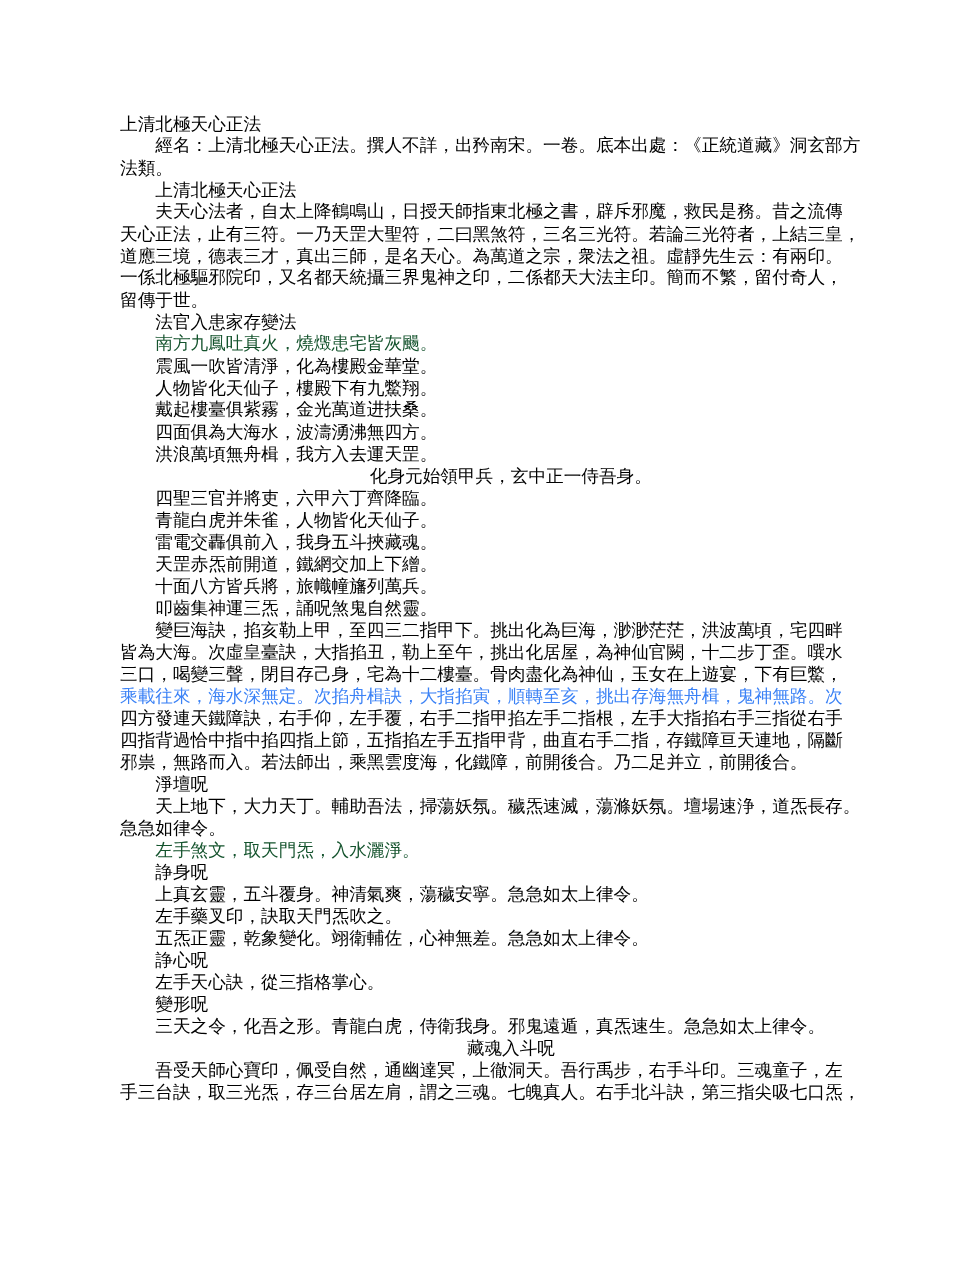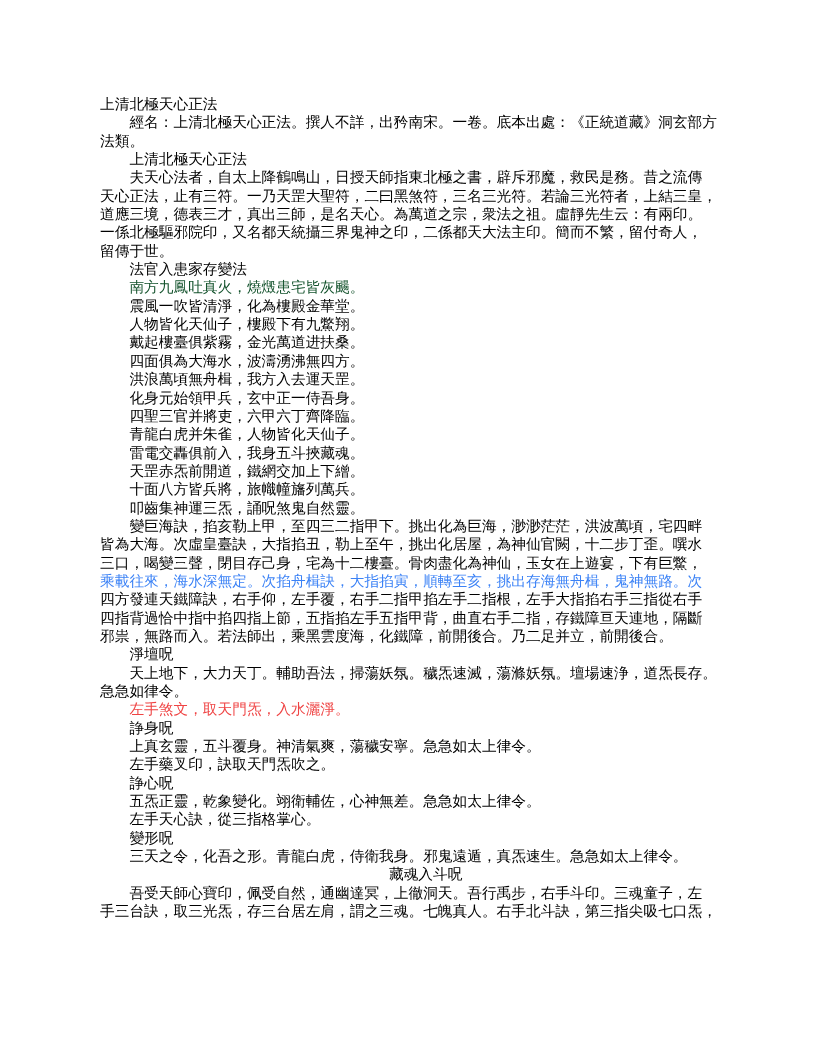--- a/index.html
+++ b/index.html
@@ -44,43 +44,43 @@
       <div class="text-line" style="text-indent: 0em; color: rgb(0, 0, 0);">道應三境，德表三才，真出三師，是名天心。為萬道之宗，衆法之祖。虛靜先生云：有兩印。</div>
       <div class="text-line" style="text-indent: 0em; color: rgb(0, 0, 0);">一係北極驅邪院印，又名都天統攝三界鬼神之印，二係都天大法主印。簡而不繁，留付奇人，</div>
       <div class="text-line" style="text-indent: 0em; color: rgb(0, 0, 0);">留傳于世。</div>
       <div class="text-line" style="text-indent: 2em; color: rgb(0, 0, 0);">法官入患家存變法</div>
       <div class="text-line" style="text-indent: 2em; color: #14532d;">南方九鳳吐真火，燒燬患宅皆灰颺。</div>
       <div class="text-line" style="text-indent: 2em; color: rgb(0, 0, 0);">震風一吹皆清淨，化為樓殿金華堂。</div>
       <div class="text-line" style="text-indent: 2em; color: rgb(0, 0, 0);">人物皆化天仙子，樓殿下有九鱉翔。</div>
       <div class="text-line" style="text-indent: 2em; color: rgb(0, 0, 0);">戴起樓臺俱紫霧，金光萬道进扶桑。</div>
       <div class="text-line" style="text-indent: 2em; color: rgb(0, 0, 0);">四面俱為大海水，波濤湧沸無四方。</div>
       <div class="text-line" style="text-indent: 2em; color: rgb(0, 0, 0);">洪浪萬頃無舟楫，我方入去運天罡。</div>
-      <div class="text-line" style="text-indent: 2em; color: rgb(0, 0, 0);">化身元始領甲兵，玄中正一侍吾身。</div>
+      <div class="text-line" style="text-indent: 2em; color: rgb(0, 0, 0); text-align: center;">化身元始領甲兵，玄中正一侍吾身。</div>
       <div class="text-line" style="text-indent: 2em; color: rgb(0, 0, 0);">四聖三官并將吏，六甲六丁齊降臨。</div>
       <div class="text-line" style="text-indent: 2em; color: rgb(0, 0, 0);">青龍白虎并朱雀，人物皆化天仙子。</div>
       <div class="text-line" style="text-indent: 2em; color: rgb(0, 0, 0);">雷電交轟俱前入，我身五斗挾藏魂。</div>
       <div class="text-line" style="text-indent: 2em; color: rgb(0, 0, 0);">天罡赤炁前開道，鐵網交加上下繒。</div>
       <div class="text-line" style="text-indent: 2em; color: rgb(0, 0, 0);">十面八方皆兵將，旅幟幢旛列萬兵。</div>
       <div class="text-line" style="text-indent: 2em; color: rgb(0, 0, 0);">叩齒集神運三炁，誦呪煞鬼自然靈。</div>
       <div class="text-line" style="text-indent: 2em; color: rgb(0, 0, 0);">變巨海訣，掐亥勒上甲，至四三二指甲下。挑出化為巨海，渺渺茫茫，洪波萬頃，宅四畔</div>
       <div class="text-line" style="text-indent: 0em; color: rgb(0, 0, 0);">皆為大海。次虛皇臺訣，大指掐丑，勒上至午，挑出化居屋，為神仙官闕，十二步丁歪。噀水</div>
       <div class="text-line" style="text-indent: 0em; color: rgb(0, 0, 0);">三口，喝變三聲，閉目存己身，宅為十二樓臺。骨肉盡化為神仙，玉女在上遊宴，下有巨鱉，</div>
       <div class="text-line" style="text-indent: 0em; color: #3b82f6;">乘載往來，海水深無定。次掐舟楫訣，大指掐寅，順轉至亥，挑出存海無舟楫，鬼神無路。次</div>
       <div class="text-line" style="text-indent: 0em; color: rgb(0, 0, 0);">四方發連天鐵障訣，右手仰，左手覆，右手二指甲掐左手二指根，左手大指掐右手三指從右手</div>
       <div class="text-line" style="text-indent: 0em; color: rgb(0, 0, 0);">四指背過恰中指中掐四指上節，五指掐左手五指甲背，曲直右手二指，存鐵障亘天連地，隔斷</div>
       <div class="text-line" style="text-indent: 0em; color: rgb(0, 0, 0);">邪祟，無路而入。若法師出，乘黑雲度海，化鐵障，前開後合。乃二足并立，前開後合。</div>
       <div class="text-line" style="text-indent: 2em; color: rgb(0, 0, 0);">淨壇呪</div>
       <div class="text-line" style="text-indent: 2em; color: rgb(0, 0, 0);">天上地下，大力天丁。輔助吾法，掃蕩妖氛。穢炁速滅，蕩滌妖氛。壇場速浄，道炁長存。</div>
       <div class="text-line" style="text-indent: 0em; color: rgb(0, 0, 0);">急急如律令。</div>
-      <div class="text-line" style="text-indent: 2em; color: #ef4444;">左手煞文，取天門炁，入水灑淨。</div>
+      <div class="text-line" style="text-indent: 2em; color: #14532d;">左手煞文，取天門炁，入水灑淨。</div>
       <div class="text-line" style="text-indent: 2em; color: rgb(0, 0, 0);">諍身呪</div>
       <div class="text-line" style="text-indent: 2em; color: rgb(0, 0, 0);">上真玄靈，五斗覆身。神清氣爽，蕩穢安寧。急急如太上律令。</div>
       <div class="text-line" style="text-indent: 2em; color: rgb(0, 0, 0);">左手藥叉印，訣取天門炁吹之。</div>
+      <div class="text-line" style="text-indent: 2em; color: rgb(0, 0, 0);">五炁正靈，乾象變化。翊衛輔佐，心神無差。急急如太上律令。</div>
       <div class="text-line" style="text-indent: 2em; color: rgb(0, 0, 0);">諍心呪</div>
-      <div class="text-line" style="text-indent: 2em; color: rgb(0, 0, 0);">五炁正靈，乾象變化。翊衛輔佐，心神無差。急急如太上律令。</div>
       <div class="text-line" style="text-indent: 2em; color: rgb(0, 0, 0);">左手天心訣，從三指格掌心。</div>
       <div class="text-line" style="text-indent: 2em; color: rgb(0, 0, 0);">變形呪</div>
       <div class="text-line" style="text-indent: 2em; color: rgb(0, 0, 0);">三天之令，化吾之形。青龍白虎，侍衛我身。邪鬼遠遁，真炁速生。急急如太上律令。</div>
       <div class="text-line" style="text-indent: 2em; color: rgb(0, 0, 0); text-align: center;">藏魂入斗呪</div>
       <div class="text-line" style="text-indent: 2em; color: rgb(0, 0, 0);">吾受天師心寶印，佩受自然，通幽達冥，上徹洞天。吾行禹步，右手斗印。三魂童子，左</div>
       <div class="text-line" style="text-indent: 0em; color: rgb(0, 0, 0);">手三台訣，取三光炁，存三台居左肩，謂之三魂。七魄真人。右手北斗訣，第三指尖吸七口炁，</div>
     </div>
 </div>
 
 </body></html>

